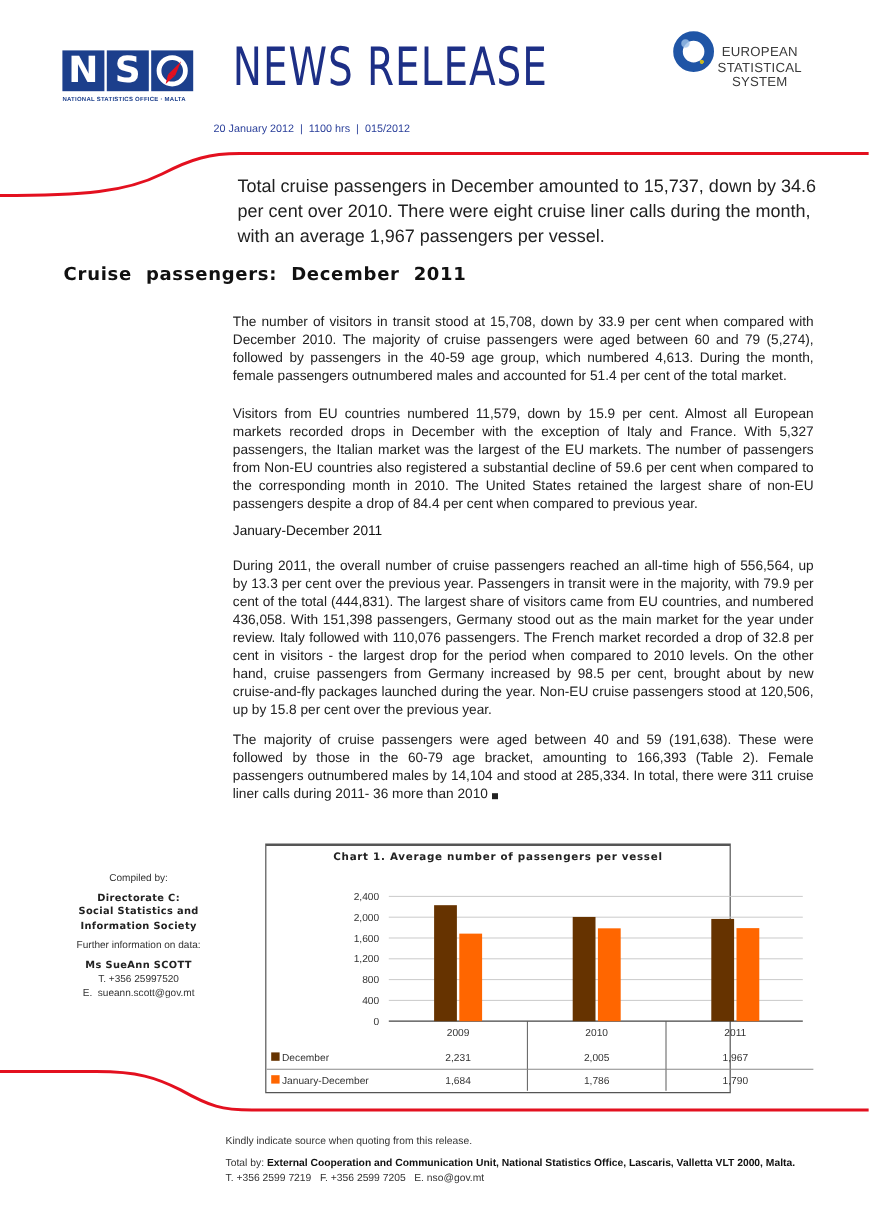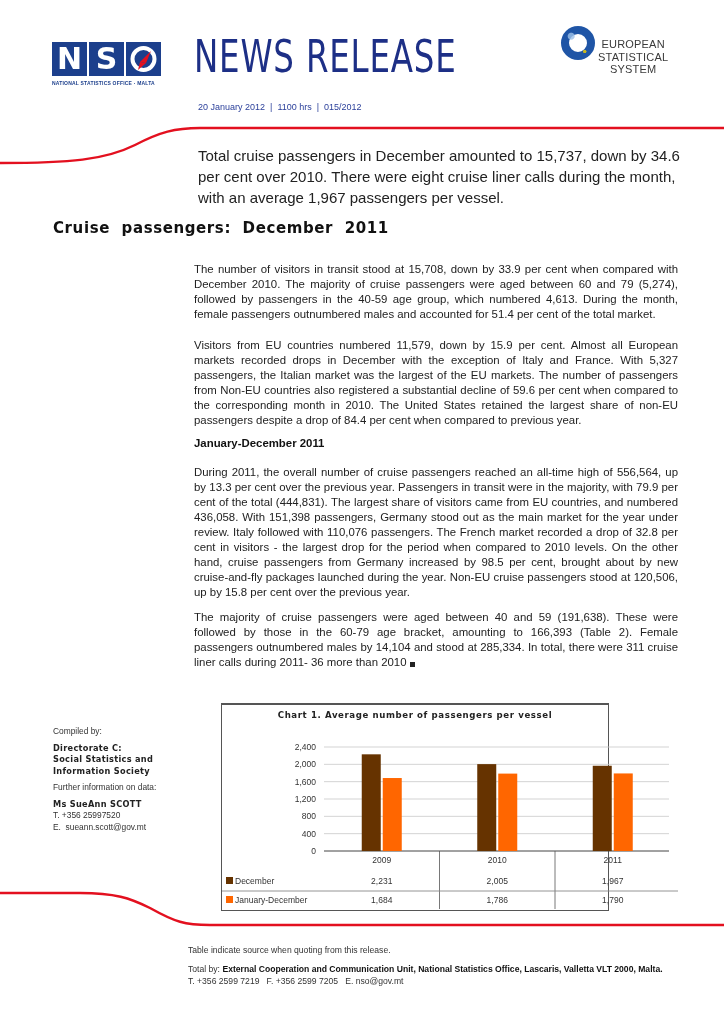--- a/index.html
+++ b/index.html
@@ -45,49 +45,49 @@
       background: radial-gradient(circle at 30% 30%, #9fc3ea 0 3px, transparent 4px),
                   radial-gradient(circle at 70% 75%, #f2d000 0 1.5px, transparent 2px);
       opacity: 0.8;
     }
     .ess-text {
       position: absolute; left: 40px; top: 12px;
       font-size: 11px; line-height: 12.5px; color: #3a3a3a; letter-spacing: 0.2px; text-align: center;
     }
 
     .dateline {
-      left: 198px; top: 102px; font-size: 9px; color: #2a3f9a; text-align: right;
+      left: 178px; top: 102px; font-size: 9px; color: #2a3f9a; text-align: right;
     }
 
     .red-curve { left: 0; top: 0; width: 724px; height: 1024px; pointer-events: none; }
 
     .lead {
       left: 198px; top: 145px; width: 500px;
       font-size: 15px; line-height: 21px; color: #222;
     }
 
     .section-title {
       left: 53px; top: 219px; font-family: "DejaVu Sans", sans-serif; font-weight: bold;
       font-size: 15px; letter-spacing: 0.6px; color: #111;
     }
 
     .body-text {
       left: 194px; width: 484px; font-size: 11.4px; line-height: 15px; color: #222;
       text-align: justify;
     }
     .body-sub {
-      left: 194px; font-size: 11.4px; font-weight: bold; color: #111;
+      left: 194px; font-size: 11.4px; font-weight: normal; color: #111;
     }
     .end-square {
       display: inline-block; width: 5px; height: 5px; background: #222;
       margin-left: 3px; vertical-align: -1px;
     }
 
     
-    .sidebar { left: 53px; top: 726px; width: 125px; font-size: 8.4px; line-height: 11.5px; color: #333; }
+    .sidebar { left: 53px; top: 726px; width: 125px; font-size: 8.4px; line-height: 11.5px; color: #333; text-align: center; }
     .sidebar .lbl { margin-bottom: 5px; }
     .sidebar .bold { font-weight: bold; font-family: "DejaVu Sans", sans-serif; font-size: 8.2px; letter-spacing: 0.3px; color: #222; }
     .sidebar .blk { margin-bottom: 5px; }
 
     
     .chart-box {
       left: 221px; top: 703px; width: 388px; height: 208px;
       border: 1.5px solid #555; border-top-width: 2px; box-sizing: border-box; background: #fff;
     }
     .chart-title {
@@ -197,19 +197,19 @@
       <text x="390.75" y="198" text-anchor="middle" font-size="8.5" fill="#333" font-family="Liberation Sans, sans-serif">1,790</text>
       <text x="390.75" y="158" text-anchor="middle" font-size="8.5" fill="#333" font-family="Liberation Sans, sans-serif">2011</text>
       <rect x="4" y="172" width="7" height="7" fill="#663300"></rect>
       <text x="13" y="179" font-size="8.5" fill="#333" font-family="Liberation Sans, sans-serif">December</text>
       <rect x="4" y="191" width="7" height="7" fill="#ff6600"></rect>
       <text x="13" y="198" font-size="8.5" fill="#333" font-family="Liberation Sans, sans-serif">January-December</text>
     </svg>
 </div>
 
 <div class="abs footer">
-  <div>Table indicate source when quoting from this release.</div>
+  <div>Kindly indicate source when quoting from this release.</div>
   <div class="gap"></div>
   <div>
     <span>Total by: </span><b>External Cooperation and Communication Unit, National Statistics Office, Lascaris, Valletta VLT 2000, Malta.</b>
   </div>
   <div style="white-space:pre;">T. +356 2599 7219   F. +356 2599 7205   E. nso@gov.mt</div>
 </div>
 
 </body></html>

